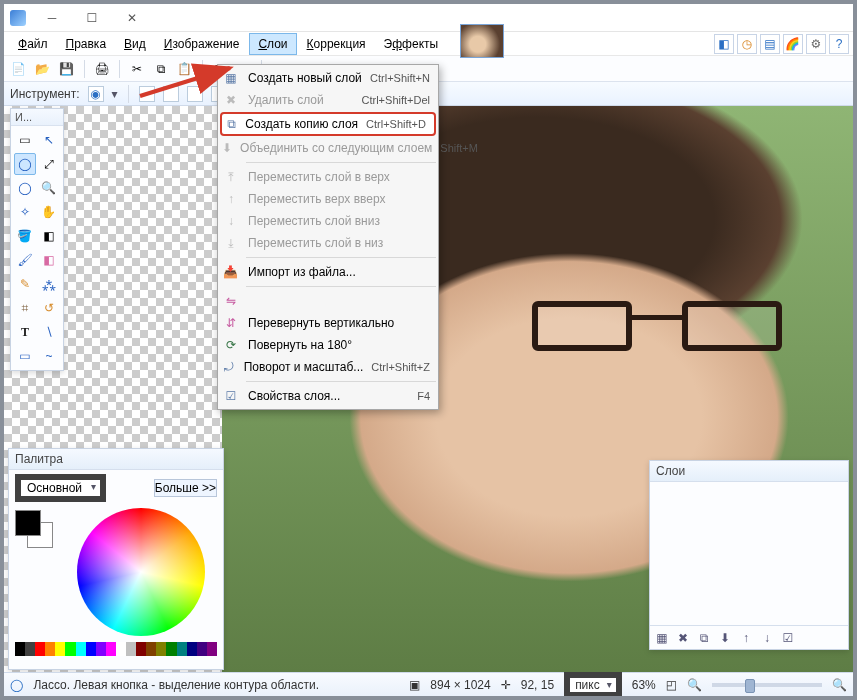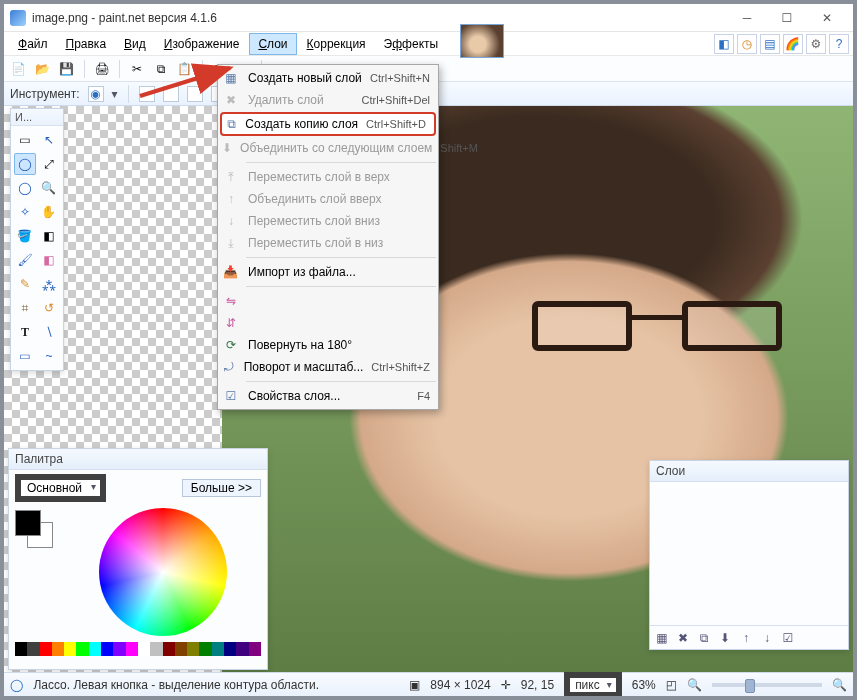--- a/index.html
+++ b/index.html
@@ -28,26 +28,26 @@
 .photo { position: absolute; top: 0; left: 218px; right: 0; bottom: 0; background: radial-gradient(ellipse 60% 50% at 55% 55%, #e6c3a5 35%, #d4a989 55%, transparent 58%), radial-gradient(ellipse 70% 45% at 50% 20%, #3a2a1f 40%, #5a4030 55%, transparent 60%), linear-gradient(#8fb574,#5e7d45); }
 .glasses { position:absolute; top: 195px; left: 310px; width: 250px; height: 60px; }
 .glens { position:absolute; width:100px; height:50px; border: 6px solid #2a1a12; border-radius: 6px; background: rgba(255,255,255,0.12); }
 .glens.l { left:0; } .glens.r { right:0; }
 .bridge { position:absolute; left:100px; top:14px; width:50px; height:5px; background:#2a1a12; }
 .toolbox { position: absolute; top: 104px; left: 6px; width: 54px; background: #fcfdff; border: 1px solid #c8d3e3; box-shadow: 0 2px 6px rgba(0,0,0,0.15); }
 .toolbox .hdr { padding: 2px 4px; font-size: 11px; color: #555; background: linear-gradient(#f5f9ff,#e9f1fc); border-bottom: 1px solid #d9e2ef; }
 .toolbox .grid { display: grid; grid-template-columns: 1fr 1fr; gap: 2px; padding: 3px; }
 .tool { width: 22px; height: 22px; display:flex;align-items:center;justify-content:center; border-radius:2px; }
 .tool.sel { background: #cde6ff; border: 1px solid #7cb8ea; }
-.palette-panel { position: absolute; left: 4px; bottom: 26px; width: 260px; height: 222px; background: #fcfdff; border: 1px solid #c8d3e3; box-shadow: 0 2px 6px rgba(0,0,0,0.15); }
+.palette-panel { position: absolute; left: 4px; bottom: 26px; width: 216px; height: 222px; background: #fcfdff; border: 1px solid #c8d3e3; box-shadow: 0 2px 6px rgba(0,0,0,0.15); }
 .palette-panel .hdr, .layers-panel .hdr { padding: 3px 6px; background: linear-gradient(#f5f9ff,#e5effa); border-bottom:1px solid #d5dfed; color:#444; display:flex; align-items:center; }
 .pal-row { display:flex; align-items:center; padding: 4px 6px; gap:6px; }
 .sel-combo { border:6px solid #404040; padding:1px 18px 1px 6px; background:#fff; position:relative; }
 .sel-combo::after { content:"▾"; position:absolute; right:4px; top:1px; color:#556; font-size:10px; }
-.more-btn { margin-left:auto; border:1px solid #b8c6da; padding:1px 8px; background:#eef5ff; }
+.more-btn { margin-left:auto; border:1px solid #b8c6da; padding:1px 0; background:#eef5ff; }
 .swatch-pair { position:relative; width:38px; height:38px; margin:4px 6px; }
 .sw { position:absolute; width:26px; height:26px; border:1px solid #888; }
 .sw.a { background:#000; left:0; top:0; z-index:2; }
 .sw.b { background:#fff; right:0; bottom:0; }
 .color-wheel { width: 128px; height: 128px; border-radius:50%; margin: 2px auto 4px; background: conic-gradient(red,orange,yellow,lime,cyan,blue,magenta,red); position:relative; }
 .color-wheel::after { content:""; position:absolute; inset:0; border-radius:50%; background: radial-gradient(circle,#fff 0%,rgba(255,255,255,0) 70%); }
 .pal-strip { height:14px; margin:2px 6px; display:flex; }
 .pal-strip div { flex:1; }
 .layers-panel { position:absolute; right:4px; top:456px; width:200px; height:190px; background:#fcfdff; border:1px solid #c8d3e3; box-shadow:0 2px 6px rgba(0,0,0,0.15); }
 .layer-row { display:flex; align-items:center; padding:4px 6px; border:1px solid #8fb8e8; background:#dcebff; margin:4px; gap:6px; }
@@ -68,21 +68,20 @@
 .dd-row.disabled .mi { color:#bbb; }
 .dd-row.hl { background:#fff; border:2px solid #d43a2a; border-radius:4px; margin: 1px 2px; height:24px; }
 .dd-sep { height:1px; background:#d8d8d8; margin:3px 2px 3px 28px; }
 .arrow-annot { position:absolute; top: 58px; left: 130px; z-index:60; pointer-events:none; }
 </style>
 </head>
 <body>
 
 <div class="titlebar">
   <div class="app-icon"></div>
-  <div class="title">image.png - paint.net версия 4.1.6</div>
   <div class="win-btns">
     <div class="win-btn">─</div>
     <div class="win-btn">☐</div>
     <div class="win-btn">✕</div>
   </div>
 </div>
 
 <div class="menubar">
   <div class="menu-item"><u>Ф</u>айл</div>
   <div class="menu-item"><u>П</u>равка</div>
@@ -189,41 +188,42 @@
       <div class="lbl">Объединить со следующим слоем</div>
       <div class="sc">Shift+M</div>
     </div>
   <div class="dd-sep"></div>
   <div class="dd-row disabled">
       <div class="mi">⤒</div>
       <div class="lbl">Переместить слой в верх</div>
     </div>
   <div class="dd-row disabled">
       <div class="mi">↑</div>
-      <div class="lbl">Объединить слой вверх</div>
+      <div class="lbl">Переместить верх вверх</div>
     </div>
   <div class="dd-row disabled">
       <div class="mi">↓</div>
       <div class="lbl">Переместить слой вниз</div>
     </div>
   <div class="dd-row disabled">
       <div class="mi">⤓</div>
       <div class="lbl">Переместить слой в низ</div>
     </div>
   <div class="dd-sep"></div>
   <div class="dd-row">
       <div class="mi">📥</div>
       <div class="lbl">Импорт из файла...</div>
     </div>
   <div class="dd-sep"></div>
   <div class="dd-row">
       <div class="mi" style="color:#c65aa0">⇋</div>
     </div>
   <div class="dd-row">
       <div class="mi" style="color:#c65aa0">⇵</div>
+      <div class="lbl">Перевернуть вертикально</div>
     </div>
   <div class="dd-row">
       <div class="mi" style="color:#3a7749">⟳</div>
       <div class="lbl">Повернуть на 180°</div>
     </div>
   <div class="dd-row">
       <div class="mi">⤾</div>
       <div class="lbl">Поворот и масштаб...</div>
       <div class="sc">Ctrl+Shift+Z</div>
     </div>

